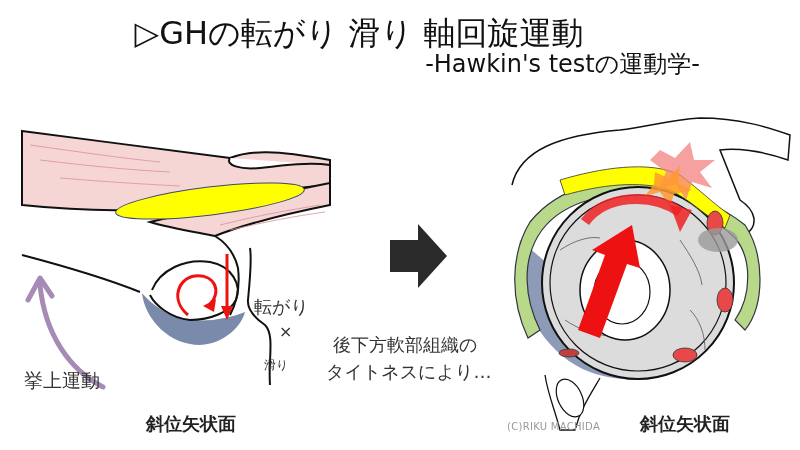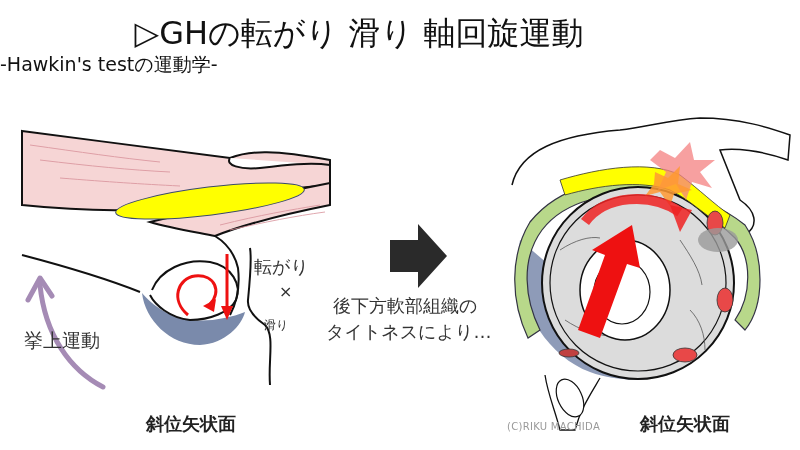--- a/index.html
+++ b/index.html
@@ -1,23 +1,23 @@
 <!DOCTYPE html>
 <html><head>
 <meta charset="utf-8">
 <style>
   html, body { margin: 0; padding: 0; background: #ffffff; }
   body { width: 800px; height: 450px; position: relative; overflow: hidden;
          font-family: "DejaVu Sans", "Liberation Sans", sans-serif; color: #222; }
   .title { position: absolute; left: 0; top: 14px; width: 718px; text-align: center;
            font-size: 32px; line-height: 38px; color: #111; letter-spacing: 0px; }
-  .subtitle { position: absolute; left: 0; top: 50px; width: 700px; text-align: left;
-              font-size: 19px; line-height: 28px; color: #111; }
+  .subtitle { position: absolute; left: 0; top: 50px; width: 700px; text-align: right;
+              font-size: 24px; line-height: 28px; color: #111; }
   .canvas { position: absolute; left: 0; top: 0; width: 800px; height: 450px; }
-  .label { position: absolute; color: #333; font-size: 19px; line-height: 24px; }
+  .label { position: absolute; color: #333; font-size: 19px; line-height: 24px; margin-top: 40px; }
   .caption { position: absolute; font-weight: bold; font-size: 18px; color: #222; }
   .watermark { position: absolute; font-size: 10px; color: #999; letter-spacing: 0.3px; }
 </style>
 </head>
 <body>
 
 <div class="title">▷GHの転がり 滑り 軸回旋運動</div>
 <div class="subtitle">-Hawkin's testの運動学-</div>
 
 <svg class="canvas" viewBox="0 0 800 450" xmlns="http://www.w3.org/2000/svg">
@@ -104,17 +104,17 @@
     <ellipse cx="570" cy="398" rx="12" ry="20" fill="#fff" stroke="#111" stroke-width="1.2" transform="rotate(-25 570 398)"></ellipse>
   </g>
 </svg>
 
 <div class="label" style="left:24px; top:328px;">挙上運動</div>
 <div class="label" style="left:254px; top:255px; font-size:18px;">転がり</div>
 <div class="label" style="left:279px; top:280px; font-size:16px;">×</div>
 <div class="label" style="left:264px; top:313px; font-size:12px;">滑り</div>
 <div class="caption" style="left:146px; top:412px;">斜位矢状面</div>
 
-<div class="label" style="left:333px; top:294px; font-size:18px;">後下方軟部組織の</div>
+<div class="label" style="left:333px; top:294px; font-size:18px;font-family:Liberation Mono, monospace;">後下方軟部組織の</div>
 <div class="label" style="left:326px; top:320px; font-size:18px;">タイトネスにより…</div>
 
 <div class="watermark" style="left:507px; top:421px;">(C)RIKU MACHIDA</div>
 <div class="caption" style="left:596px; top:412px;margin-left:44px;">斜位矢状面</div>
 
 </body></html>

